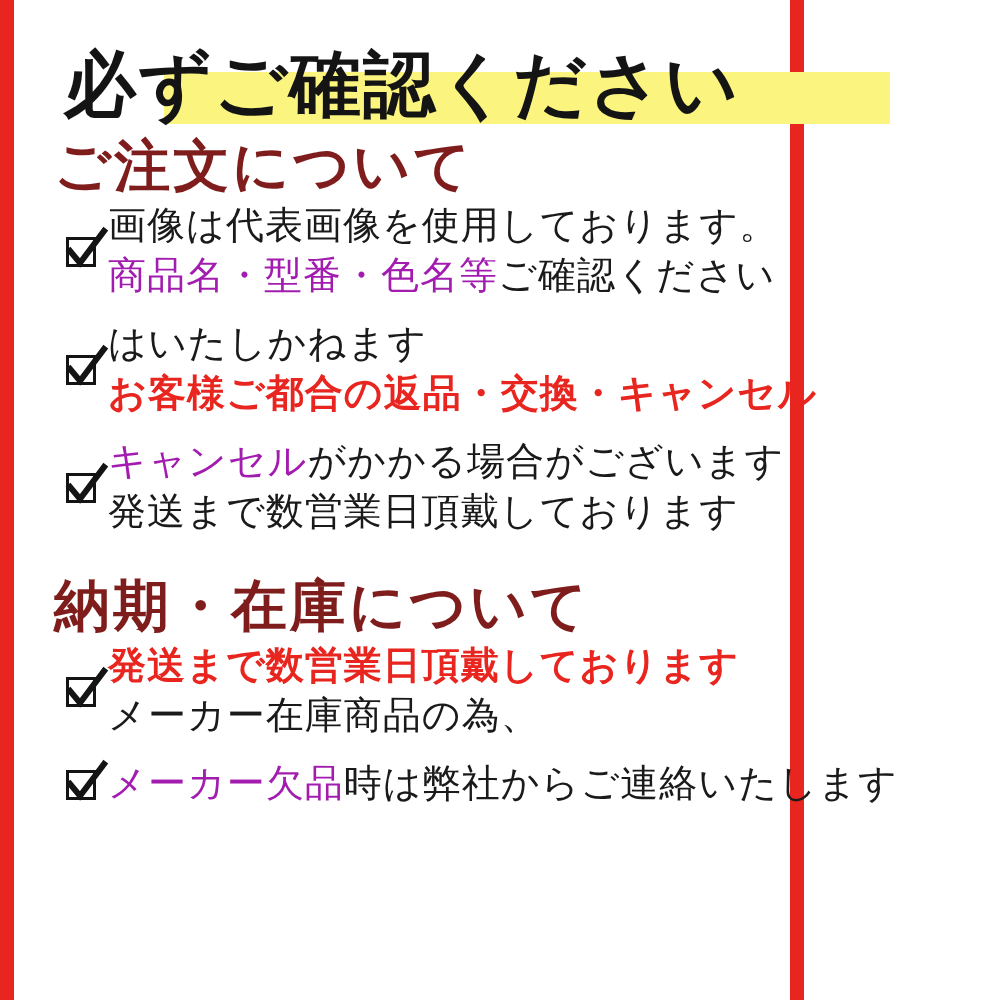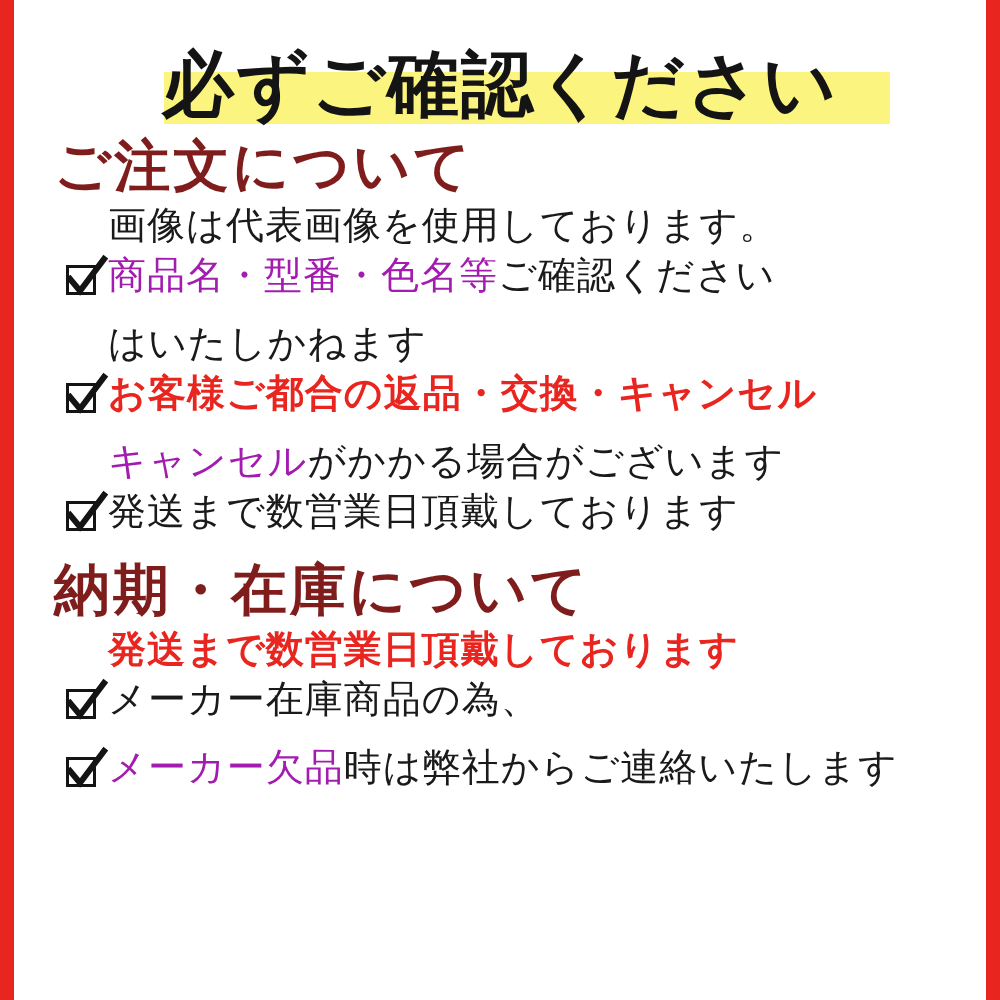--- a/index.html
+++ b/index.html
@@ -8,21 +8,21 @@
   }
   body {
     width: 1000px;
     height: 1000px;
     background: #ffffff;
     font-family: "Liberation Serif", "DejaVu Serif", serif;
     overflow: hidden;
   }
   .page {
     position: relative;
-    width: 1000px;
+    width: 804px;
     height: 1000px;
     box-sizing: border-box;
     background: #ffffff;
   }
   
   .edge-bar {
     position: absolute;
     top: 0;
     width: 14px;
     height: 1000px;
@@ -70,26 +70,26 @@
   
   .section-heading {
     font-family: "DejaVu Serif", "Liberation Serif", serif;
     font-weight: bold;
     font-size: 56px;
     line-height: 54px;
     color: #7f1d1d;
     letter-spacing: 3px;
     margin: 0 0 8px 18px;
   }
-  .section-heading.second { margin-top: 26px; }
+  .section-heading.second { margin-top: 42px; }
 
   
   .item {
     display: flex;
-    align-items: flex-end;
+    align-items: center;
     margin: 0 0 18px 28px;
   }
   .check-icon {
     flex: 0 0 auto;
     width: 38px;
     height: 38px;
     margin-top: 6px;
     margin-right: 6px;
     position: relative;
   }

